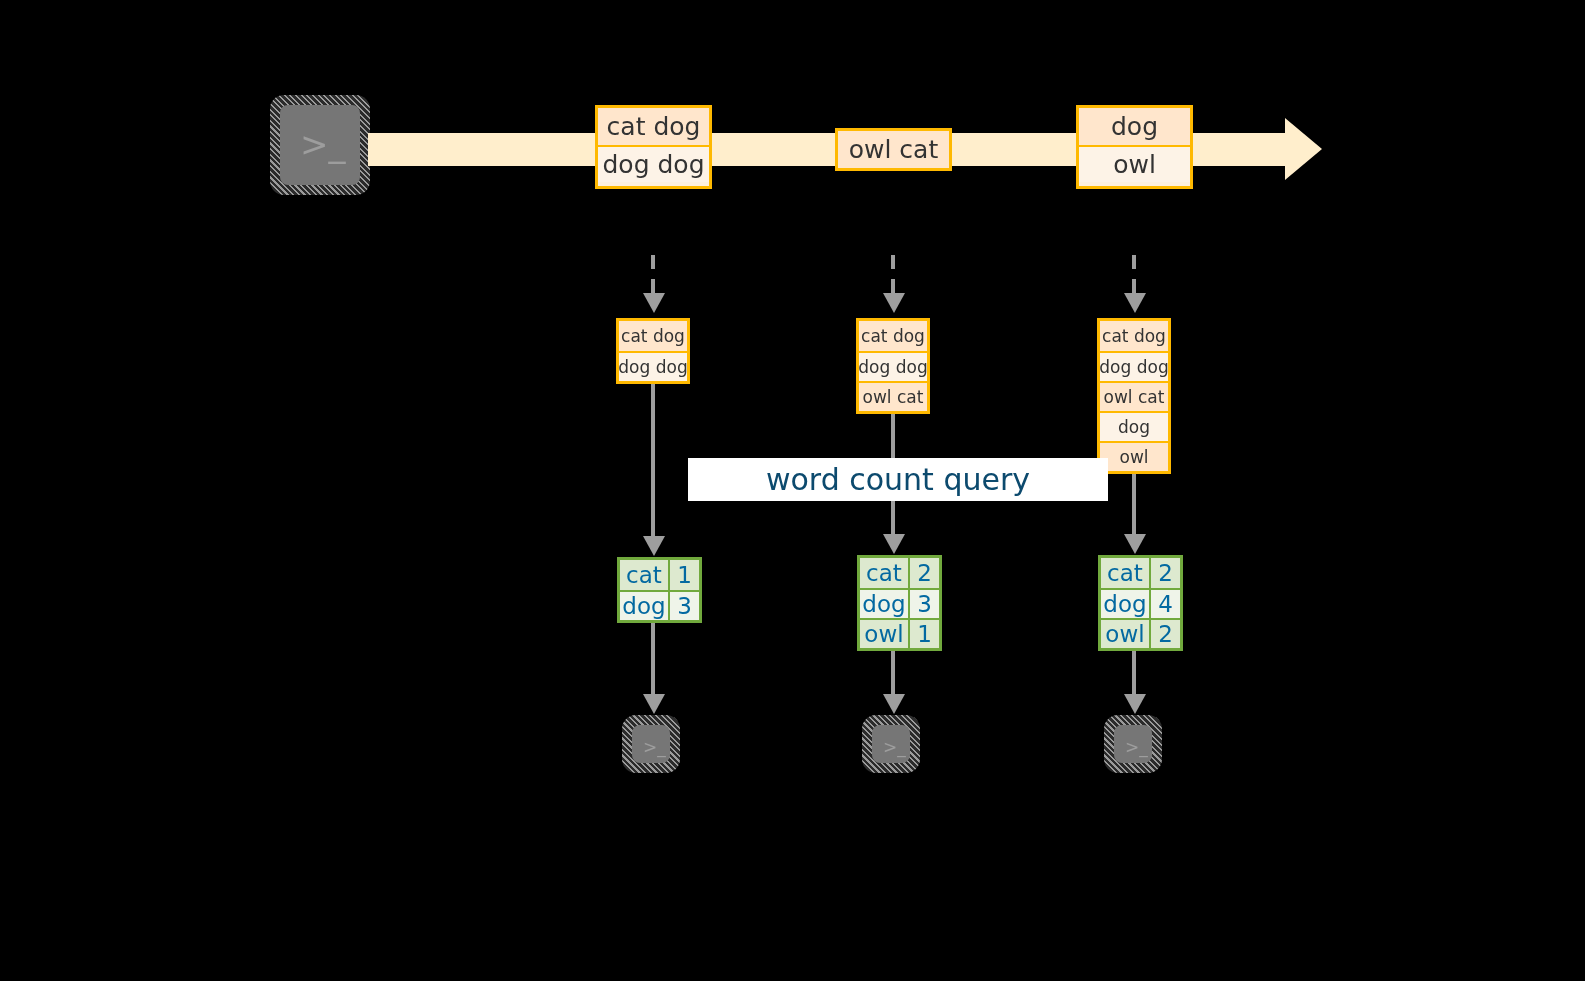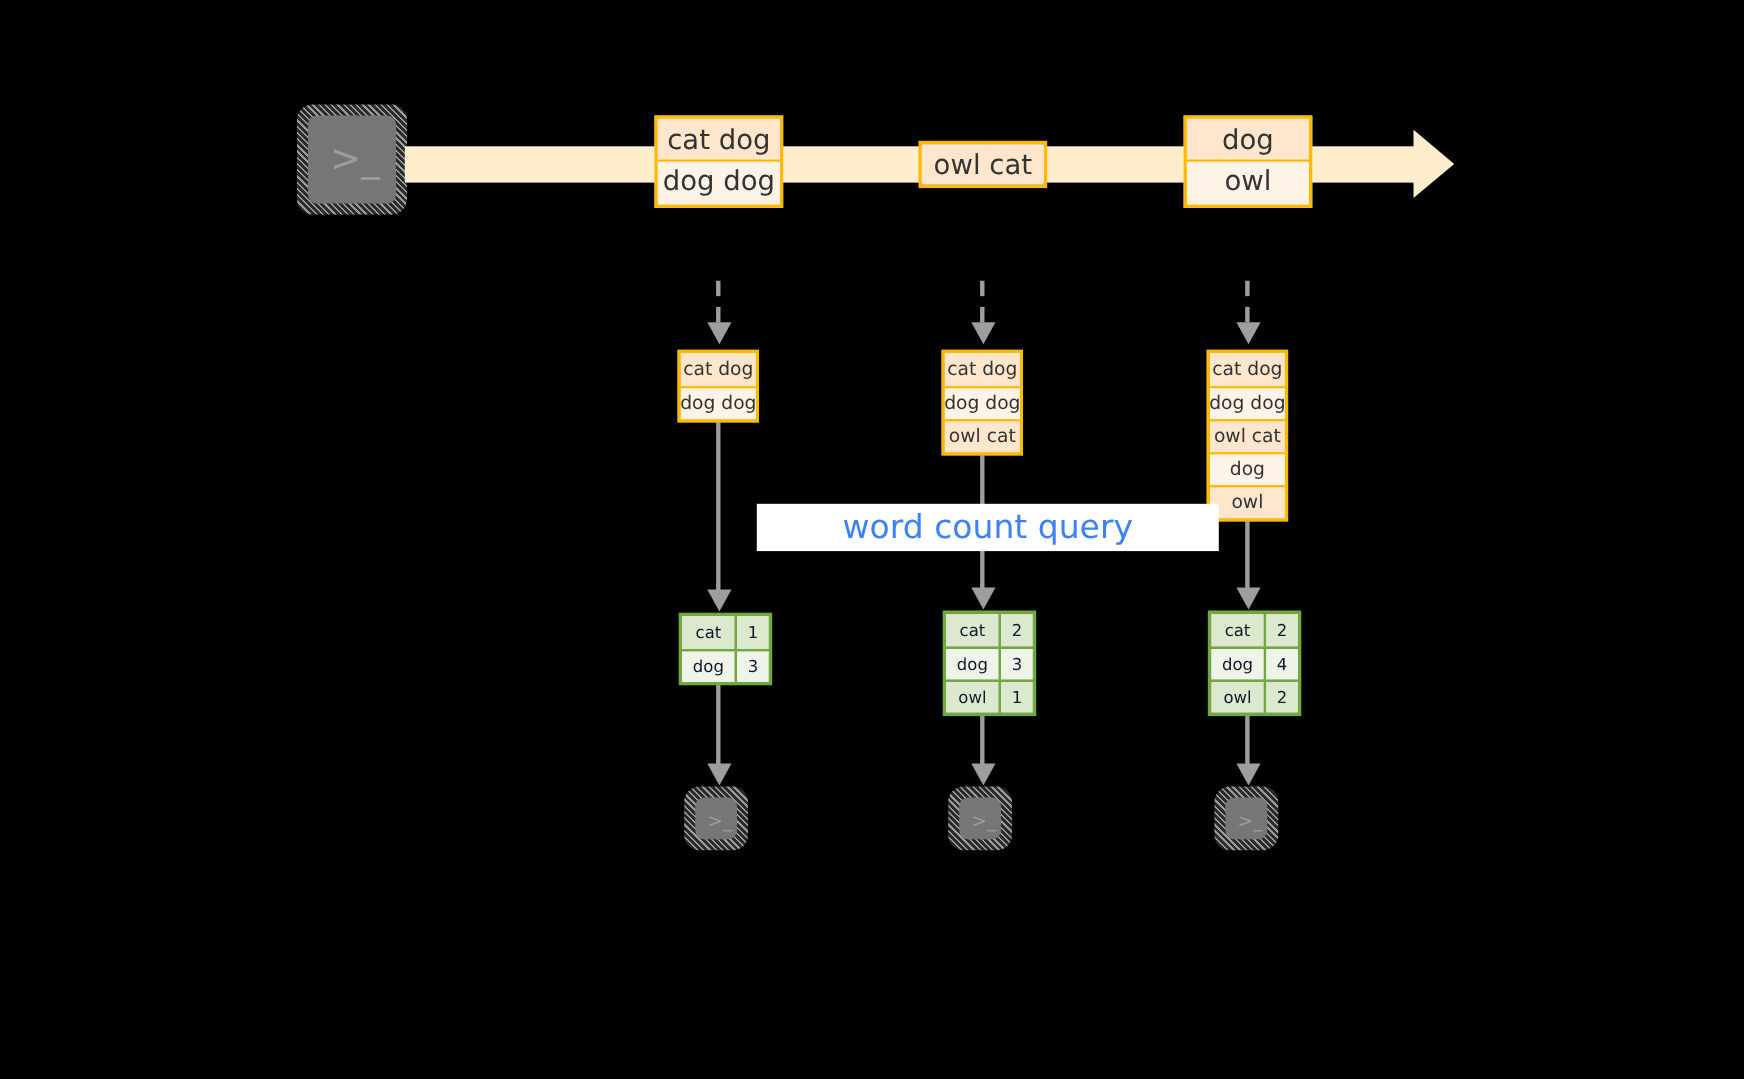--- a/index.html
+++ b/index.html
@@ -104,22 +104,22 @@
     display: flex;
     height: 30px;
     box-sizing: border-box;
   }
   .grow + .grow { border-top: 2px solid #71a93d; }
   .gcell {
     box-sizing: border-box;
     display: flex;
     align-items: center;
     justify-content: center;
-    font-size: 15px;
-    color: #0f172a;
+    font-size: 23px;
+    color: #0369a1;
   }
   .gcell.word  { width: 48px; }
   .gcell.count { width: 31px; border-left: 2px solid #71a93d; }
   .grow.shade .gcell  { background: #dde9cf; }
   .grow.plain .gcell  { background: #eff4e9; }
 
   
   .vline {
     position: absolute;
     width: 4px;
@@ -141,21 +141,21 @@
     z-index: 2;
   }
 
   
   .banner {
     position: absolute;
     background: #ffffff;
     display: flex;
     align-items: center;
     justify-content: center;
-    color: #3b82f6;
+    color: #0c4a6e;
     z-index: 8;
     white-space: nowrap;
   }
 </style>
 </head>
 <body>
 
 <div id="canvas">
 
   <div class="terminal terminal-big" style="left:270px; top:95px; width:100px; height:100px;">

